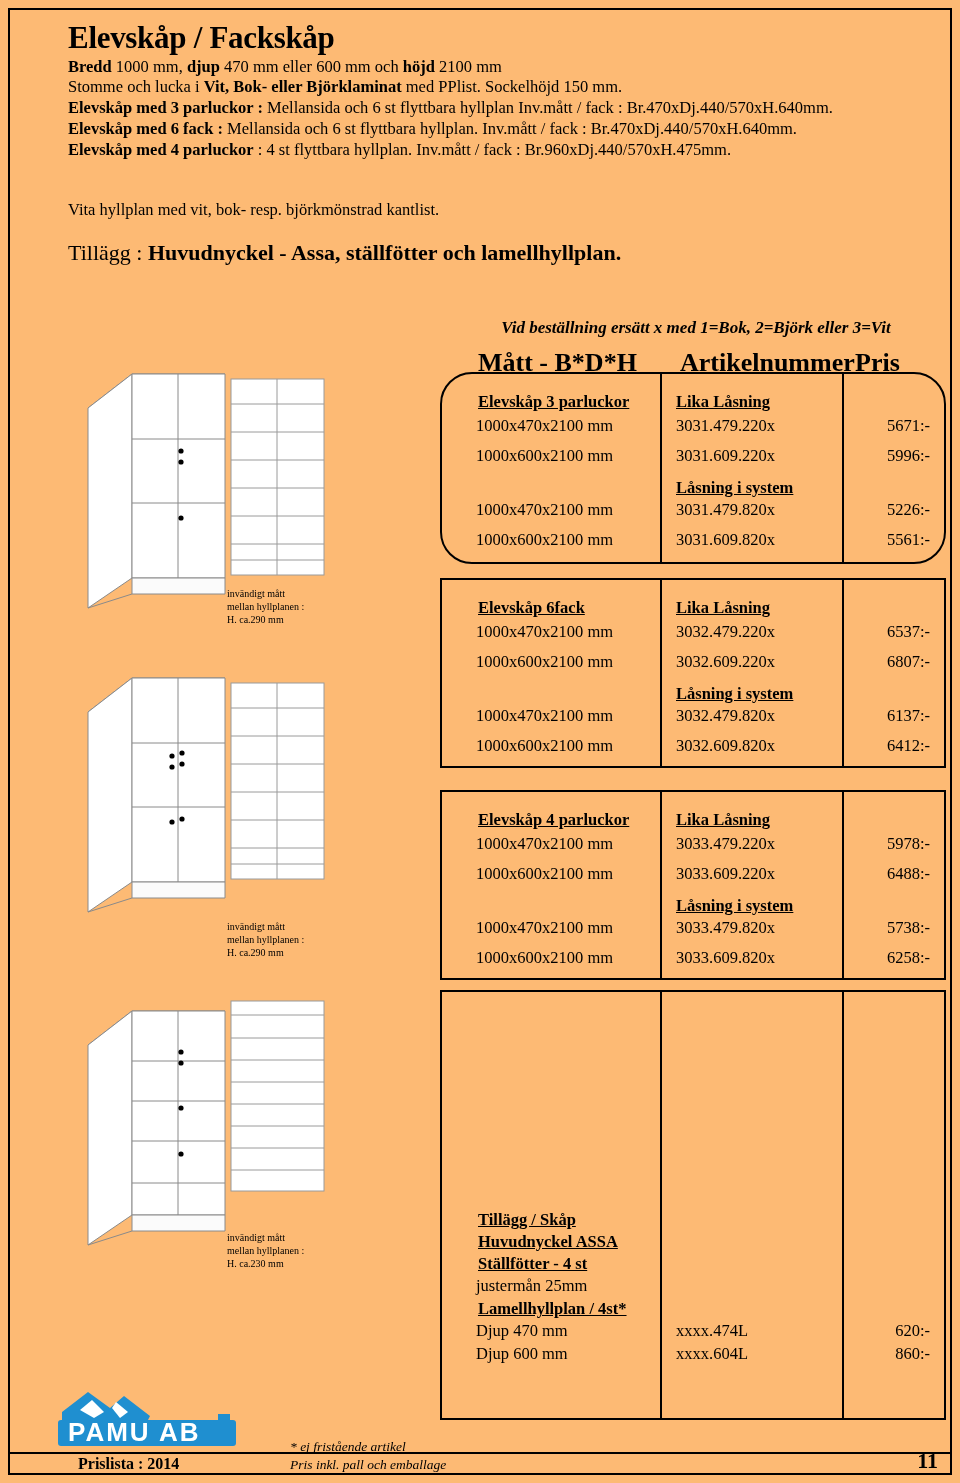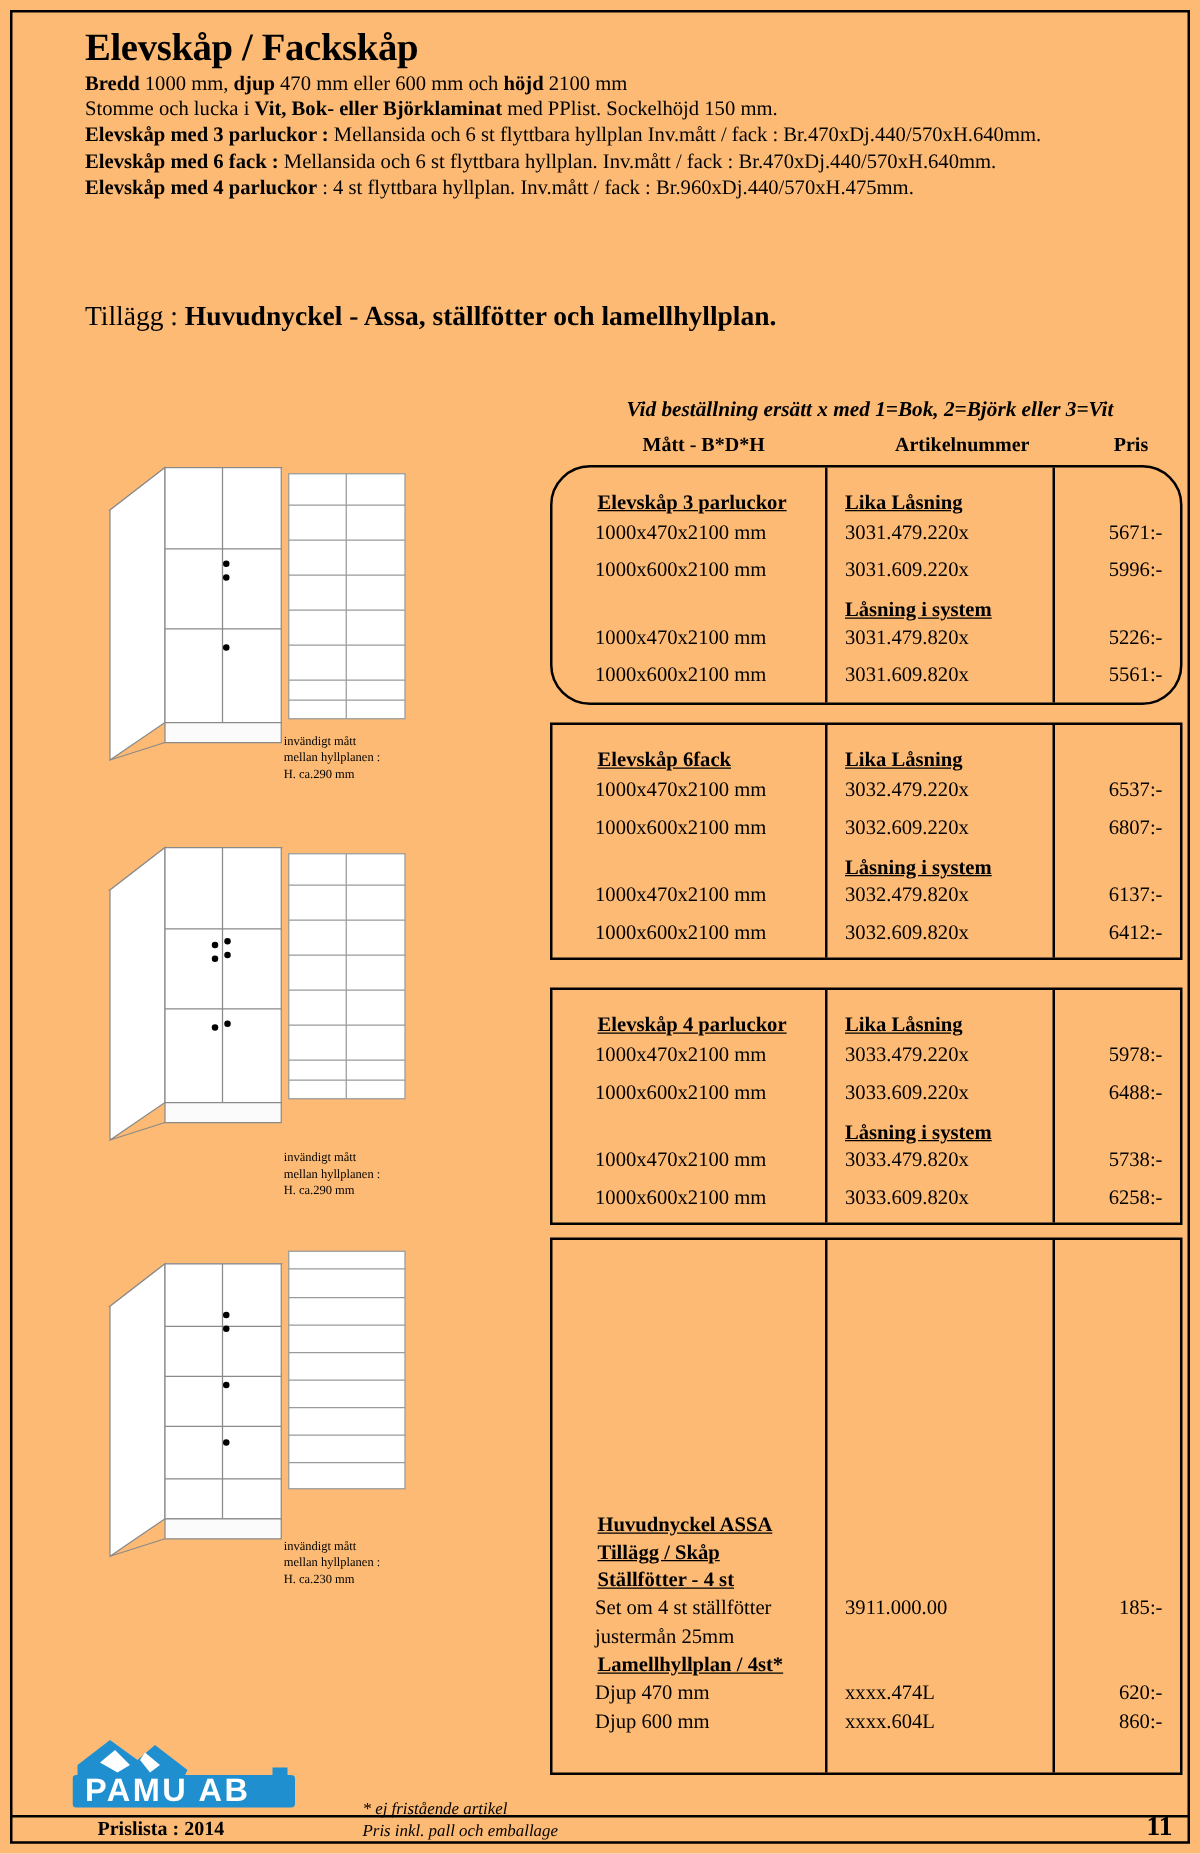--- a/index.html
+++ b/index.html
@@ -80,23 +80,22 @@
   }
   #col-heads {
     position: absolute;
     left: 440px;
     top: 348px;
     width: 506px;
     height: 26px;
   }
   #col-heads span {
     position: absolute;
-    font-size: 16px;
-    font-weight: bold;
-    margin-left: 36px;
+    font-size: 26px;
+    font-weight: bold;
   }
   #ch-matt  { left: 38px;  top: 0; }
   #ch-art   { left: 240px; top: 0; }
   #ch-pris  { left: 415px; top: 0; }
 
   .tbl {
     position: absolute;
     left: 440px;
     width: 506px;
     border: 2px solid #000;
@@ -194,20 +193,21 @@
     <div id="doc-title">Elevskåp / Fackskåp</div>
     <div id="spec-lines">
         <div class="hline"><b>Bredd</b><span> 1000 mm, </span><b>djup</b><span> 470 mm eller 600 mm och </span><b>höjd</b><span> 2100 mm</span></div>
         <div class="hline"><span>Stomme och lucka i </span><b>Vit, Bok- eller Björklaminat</b><span> med PPlist. Sockelhöjd 150 mm.</span></div>
         <div class="hline"><b>Elevskåp med 3 parluckor :</b><span> Mellansida och 6 st flyttbara hyllplan Inv.mått / fack : Br.470xDj.440/570xH.640mm.</span></div>
         <div class="hline"><b>Elevskåp med 6 fack :</b><span> Mellansida och 6 st flyttbara hyllplan. Inv.mått / fack : Br.470xDj.440/570xH.640mm.</span></div>
         <div class="hline"><b>Elevskåp med 4 parluckor</b><span> : 4 st flyttbara hyllplan. Inv.mått / fack : Br.960xDj.440/570xH.475mm.</span></div>
       </div>
   </div>
 
+  <div id="note-white">Vita hyllplan med vit, bok- resp. björkmönstrad kantlist.</div>
 
   <div id="note-extra">
     <span>Tillägg : </span><b>Huvudnyckel - Assa, ställfötter och lamellhyllplan.</b>
   </div>
 
   <svg class="iso" style="left:82px; top:358px;" width="145" height="262" viewBox="0 0 145 262">
     <g fill="#ffffff" stroke="#8a8a8a" stroke-width="1">
       <polygon points="6,50 50,16 143,16 100,50"></polygon>
       <polygon points="6,50 6,250 50,220 50,16"></polygon>
       <polygon points="50,16 50,220 143,220 143,16" fill="#ffffff"></polygon>
@@ -420,32 +420,27 @@
           <div class="cell c-matt">1000x600x2100 mm</div>
           <div class="cell c-art">3033.609.820x</div>
           <div class="cell c-pris">6258:-</div>
         </div>
       </div>
       <div class="tbl" style="top: 990px; height: 430px;">
         <div class="vdiv vdiv-1"></div>
         <div class="vdiv vdiv-2"></div>
         <div style="height: 218px;"></div>
         <div class="row" style="height: 22px;">
+          <div class="cell c-matt grp-head">Tillägg / Skåp</div>
+        </div>
+        <div class="row" style="height: 22px;">
           <div class="cell c-matt grp-head">Huvudnyckel ASSA</div>
         </div>
         <div class="row" style="height: 22px;">
-          <div class="cell c-matt grp-head">Tillägg / Skåp</div>
-        </div>
-        <div class="row" style="height: 22px;">
           <div class="cell c-matt grp-head">Ställfötter - 4 st</div>
-        </div>
-        <div class="row" style="height: 23px;">
-          <div class="cell c-matt">Set om 4 st ställfötter</div>
-          <div class="cell c-art">3911.000.00</div>
-          <div class="cell c-pris">185:-</div>
         </div>
         <div class="row" style="height: 23px;">
           <div class="cell c-matt">justermån 25mm</div>
         </div>
         <div class="row" style="height: 22px;">
           <div class="cell c-matt grp-head">Lamellhyllplan / 4st*</div>
         </div>
         <div class="row" style="height: 23px;">
           <div class="cell c-matt">Djup 470 mm</div>
           <div class="cell c-art">xxxx.474L</div>

